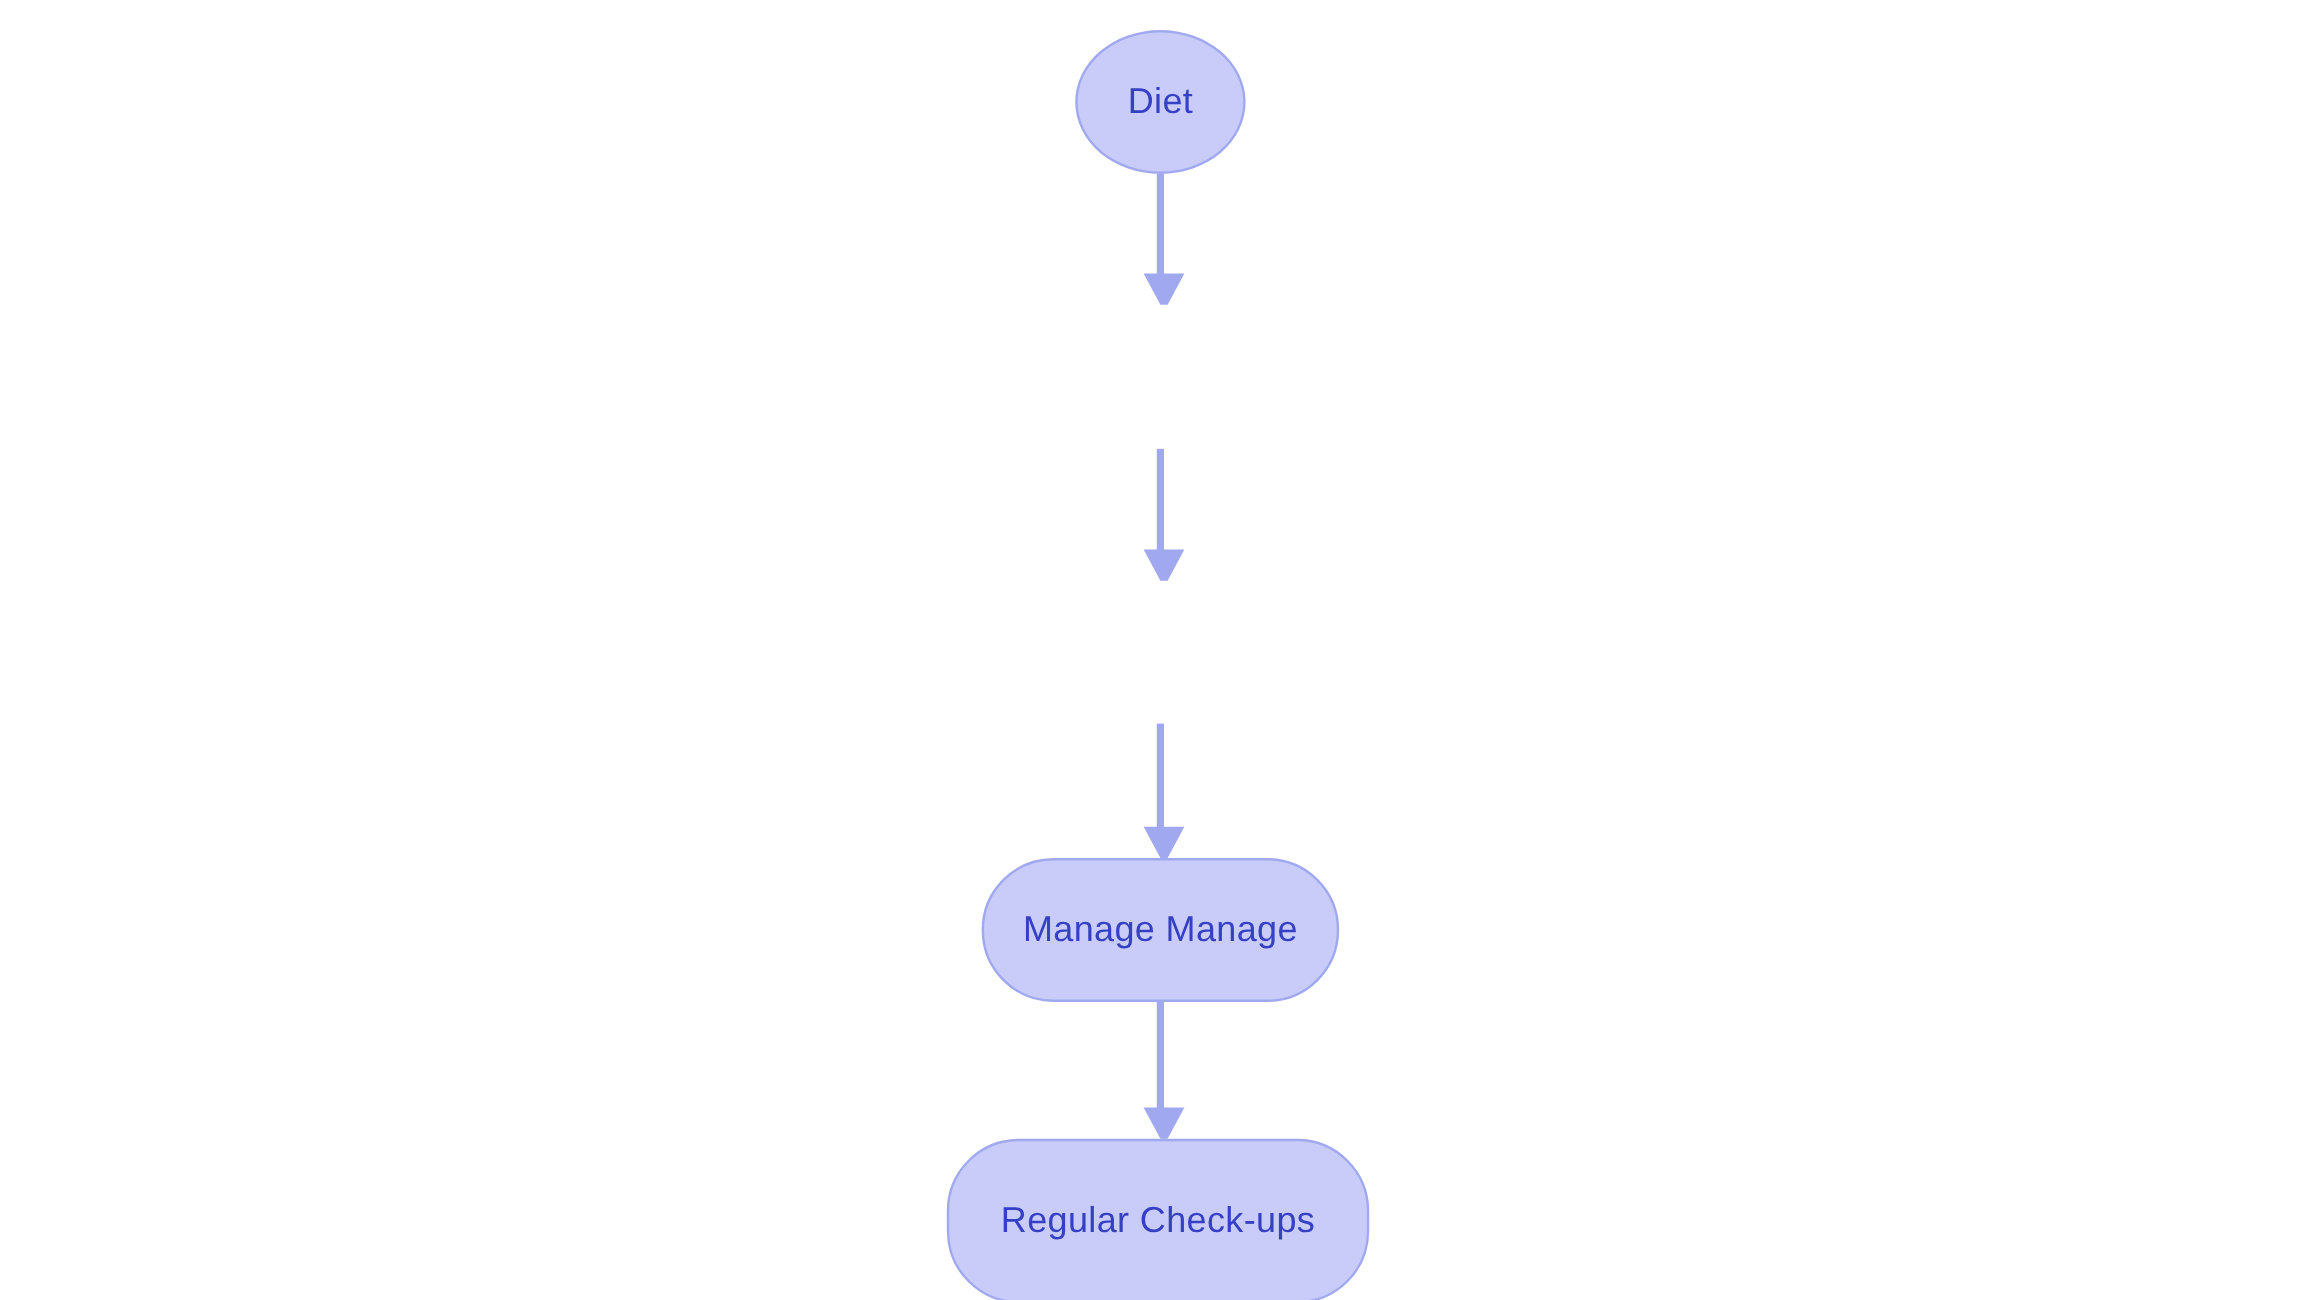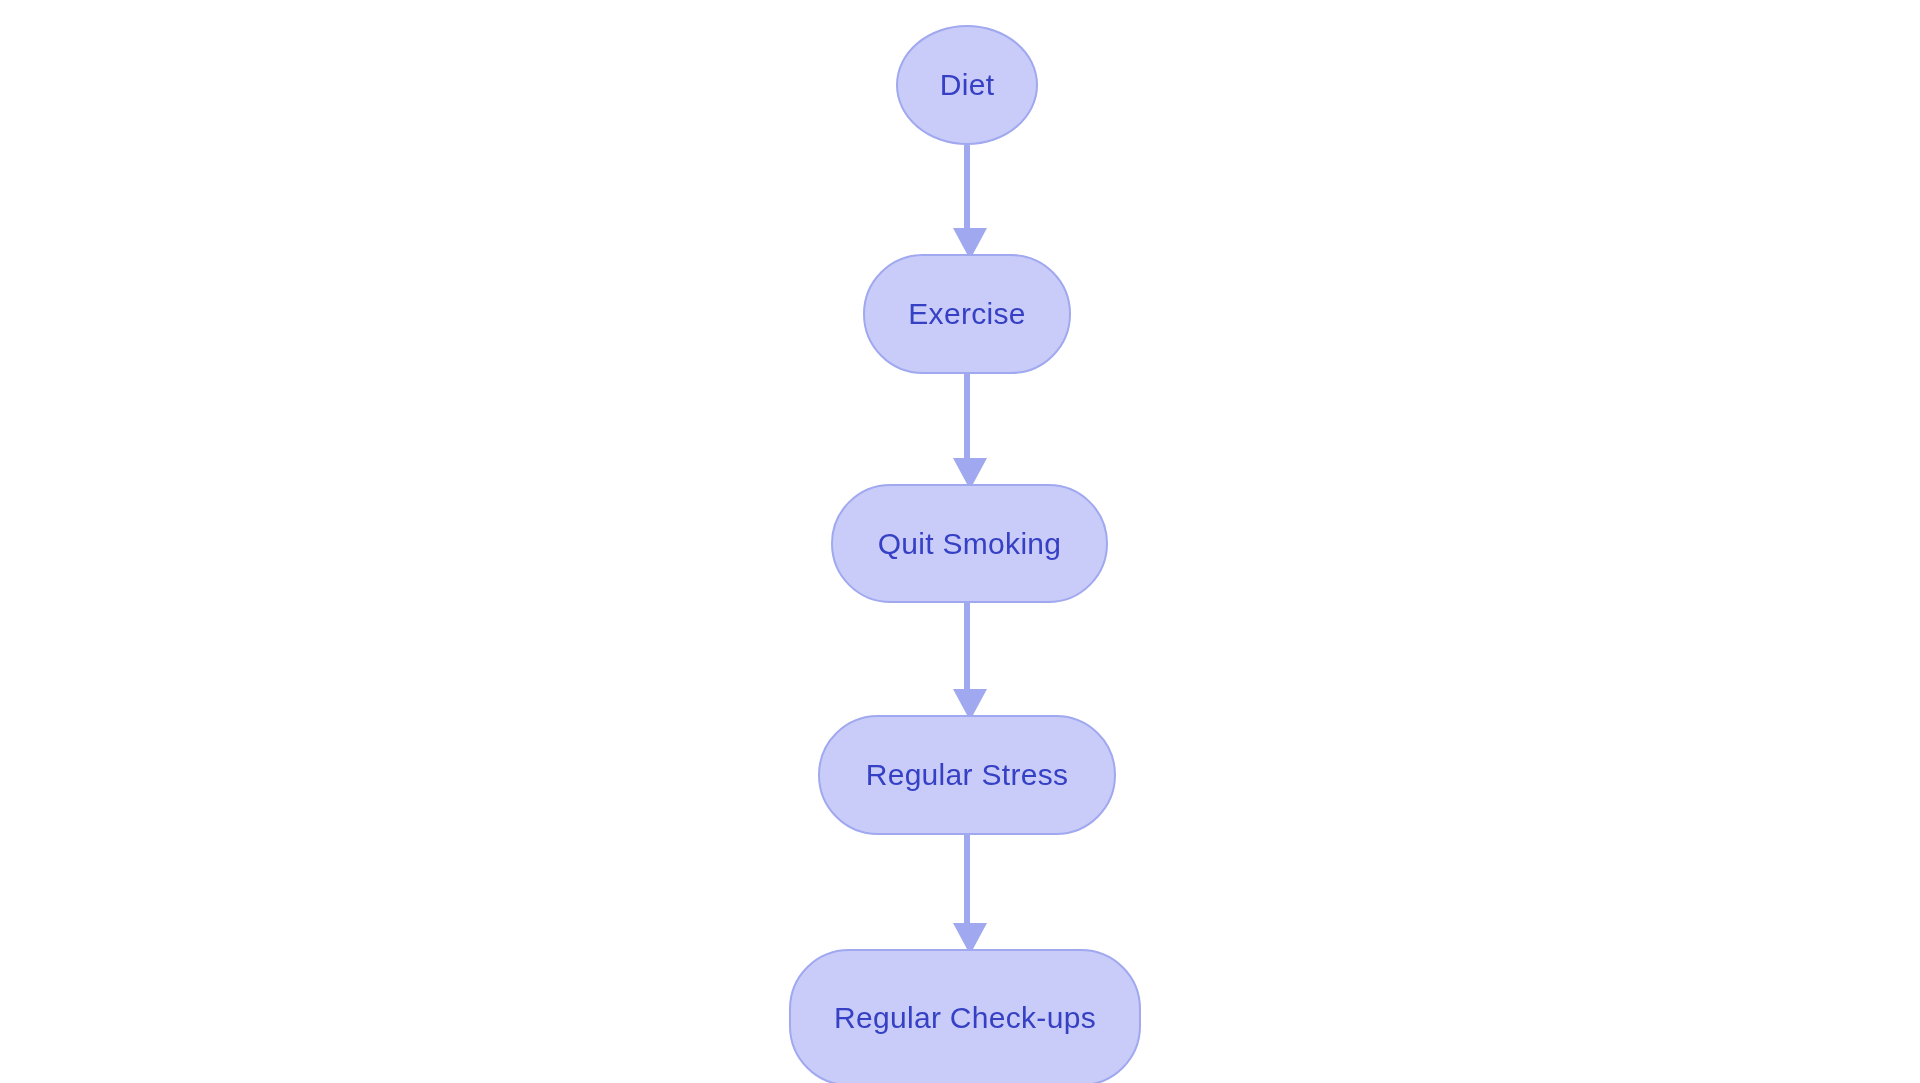--- a/index.html
+++ b/index.html
@@ -75,40 +75,34 @@
 
   <div class="node ellipse n-diet">
     <span class="label">Diet</span>
   </div>
 
   <div class="edge e1">
     <span class="shaft"></span>
     <span class="head"></span>
   </div>
 
-  <div class="node stadium n-exercise">
-    <span class="label">Exercise</span>
-  </div>
 
   <div class="edge e2">
     <span class="shaft"></span>
     <span class="head"></span>
   </div>
 
-  <div class="node stadium n-quit">
-    <span class="label">Quit Smoking</span>
-  </div>
 
   <div class="edge e3">
     <span class="shaft"></span>
     <span class="head"></span>
   </div>
 
   <div class="node stadium n-manage">
-    <span class="label">Regular Stress</span>
+    <span class="label">Manage Manage</span>
   </div>
 
   <div class="edge e4">
     <span class="shaft"></span>
     <span class="head"></span>
   </div>
 
   <div class="node stadium n-regular">
     <span class="label">Regular Check-ups</span>
   </div>

